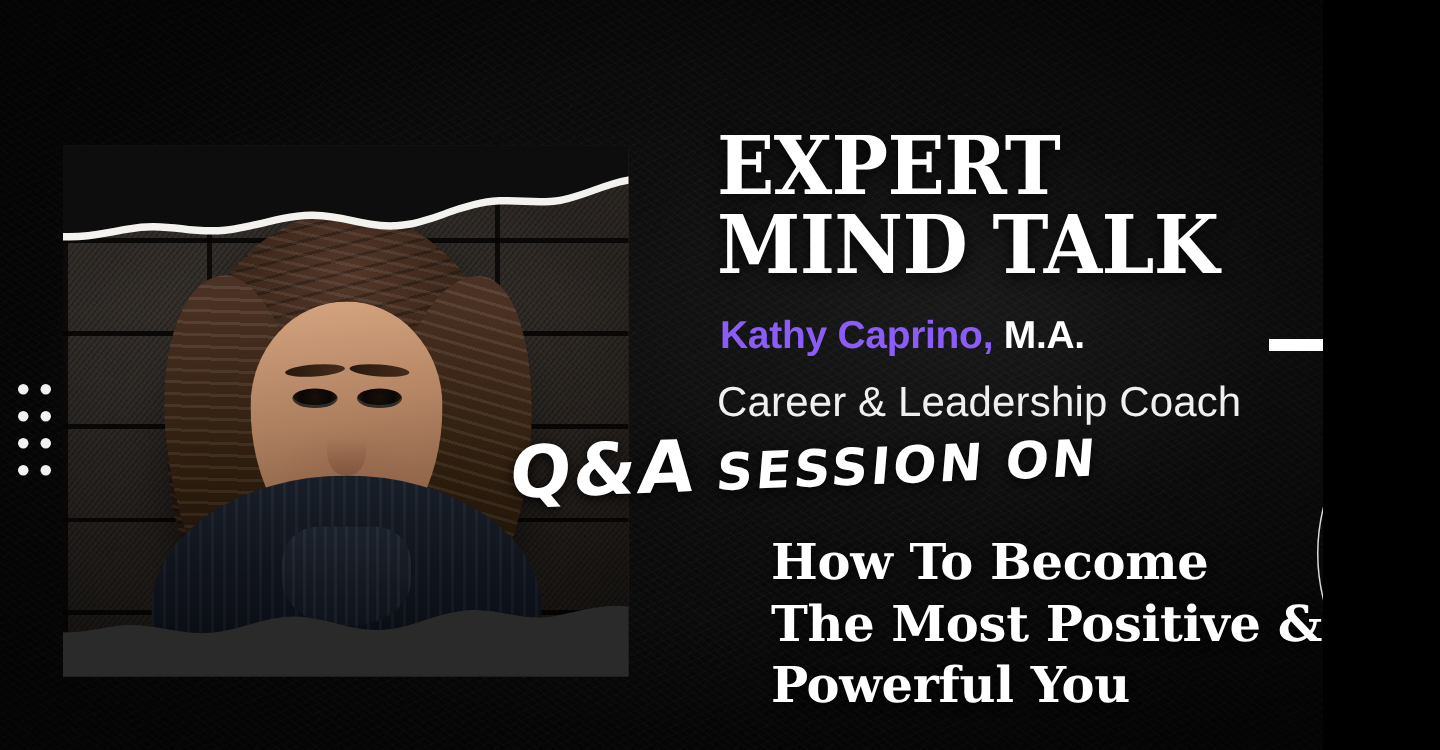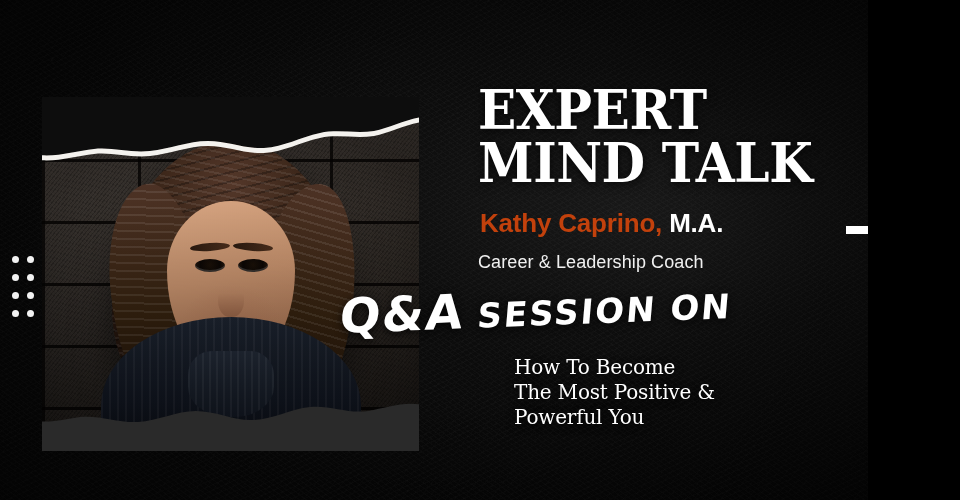--- a/index.html
+++ b/index.html
@@ -6,20 +6,21 @@
   html,body{margin:0;padding:0;background:#000;}
   body{
     font-family:"Liberation Sans", sans-serif;
     -webkit-font-smoothing:antialiased;
   }
   #stage{
     position:relative;
     width:868px;height:500px;
     overflow:hidden;
     background:#0a0a0a;
+    padding-left:14px;
   }
 
   
   .bg-base{
     position:absolute;inset:0;
     background:
       radial-gradient(ellipse 70% 60% at 72% 42%, #181818 0%, #0d0d0d 45%, #070707 100%),
       #0b0b0b;
   }
   .bg-noise{
@@ -219,29 +220,29 @@
     text-shadow:0 2px 10px rgba(0,0,0,.8);
     white-space:pre-line;
   }
   .name-line{
     position:absolute;left:10px;top:208px;
     font-size:26px;
     letter-spacing:-.2px;
     white-space:nowrap;
   }
   .name-line .nm{
-    color:#c2410c;font-weight:700;
+    color:#8b5cf6;font-weight:700;
   }
   .name-line .suffix{
     color:#ffffff;font-weight:700;
   }
   .subtitle{
     position:absolute;left:8px;top:252px;
     color:#f0f0f0;
-    font-size:18px;
+    font-size:28px;
     font-weight:400;
     letter-spacing:.1px;
     white-space:nowrap;
   }
   .qa{
     position:absolute;left:-130px;top:288px;
     color:#ffffff;
     font-family:"DejaVu Sans", sans-serif;
     font-weight:700;
     font-size:42px;
@@ -250,22 +251,22 @@
     transform-origin:left center;
     white-space:nowrap;
     text-shadow:0 2px 8px rgba(0,0,0,.85);
   }
   .qa .qa-amp{font-size:48px;}
   .qa .qa-rest{font-size:34px;letter-spacing:2px;}
   .headline{
     position:absolute;left:44px;top:355px;
     color:#ffffff;
     font-family:"DejaVu Serif", serif;
-    font-weight:400;
-    font-size:20px;
+    font-weight:700;
+    font-size:33px;
     line-height:1.24;
     letter-spacing:-.2px;
     white-space:pre-line;
     text-shadow:0 2px 8px rgba(0,0,0,.85);
   }
 </style>
 </head>
 <body>
 
 <div id="stage">

